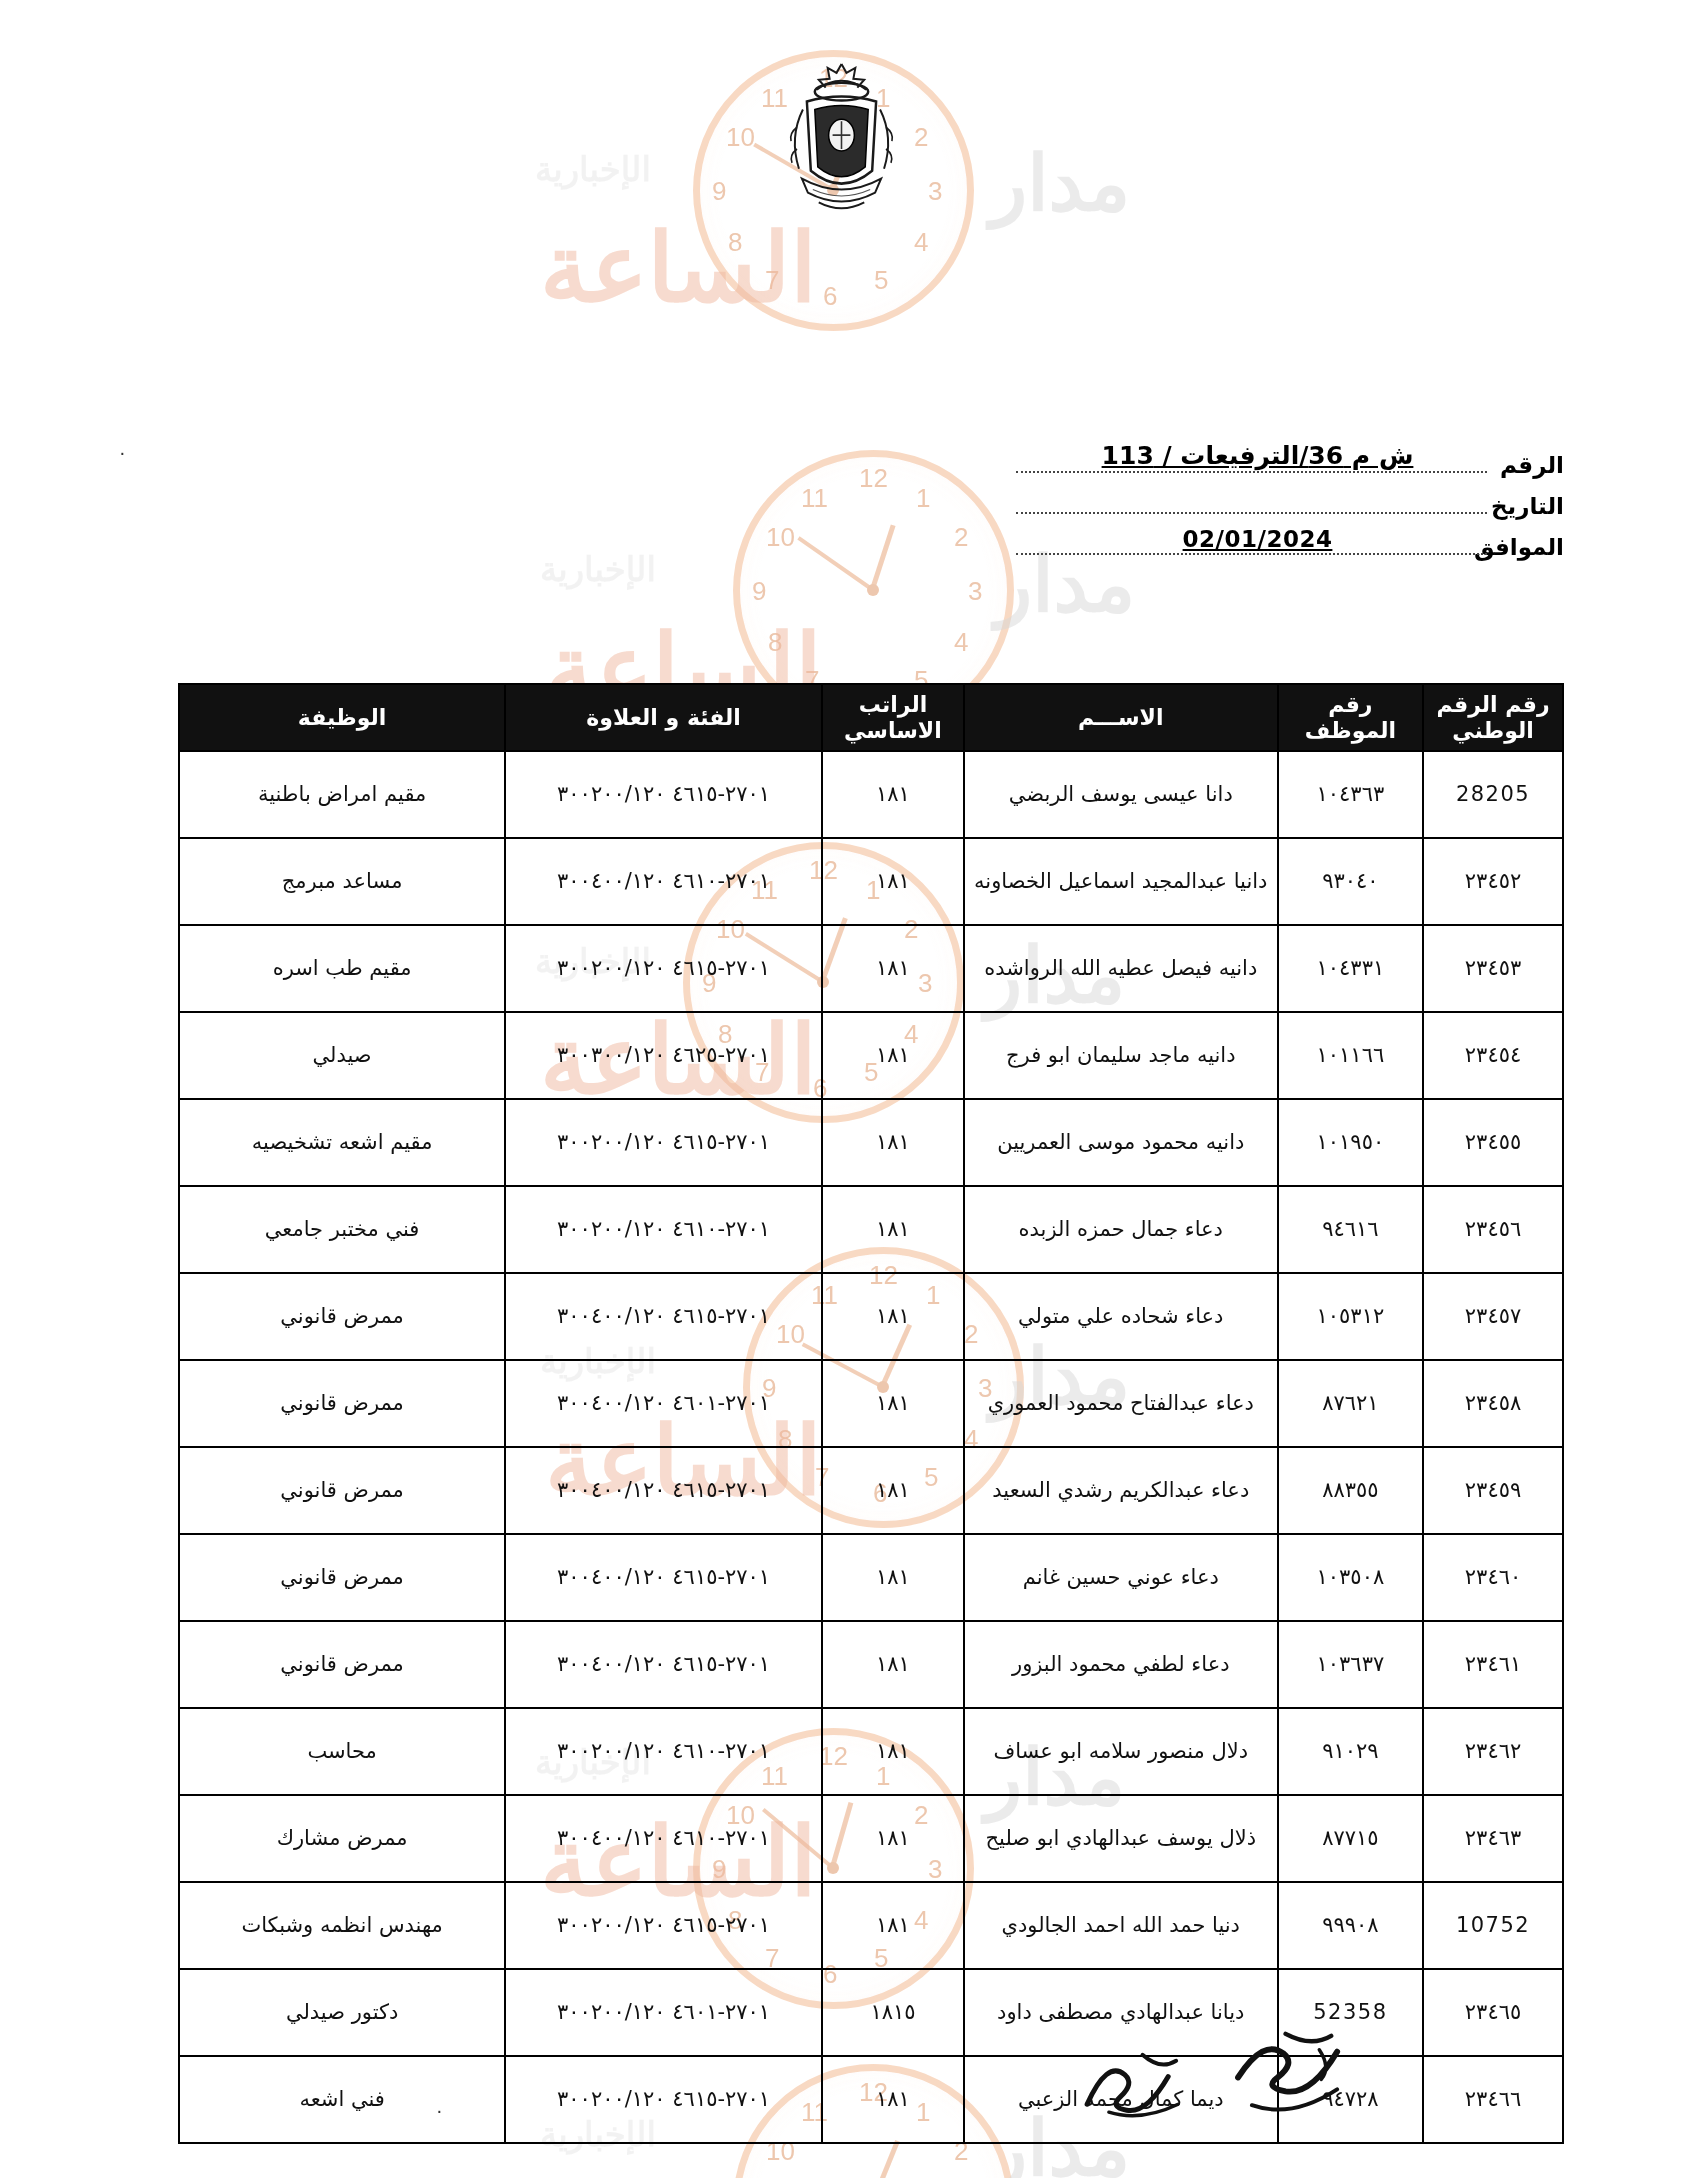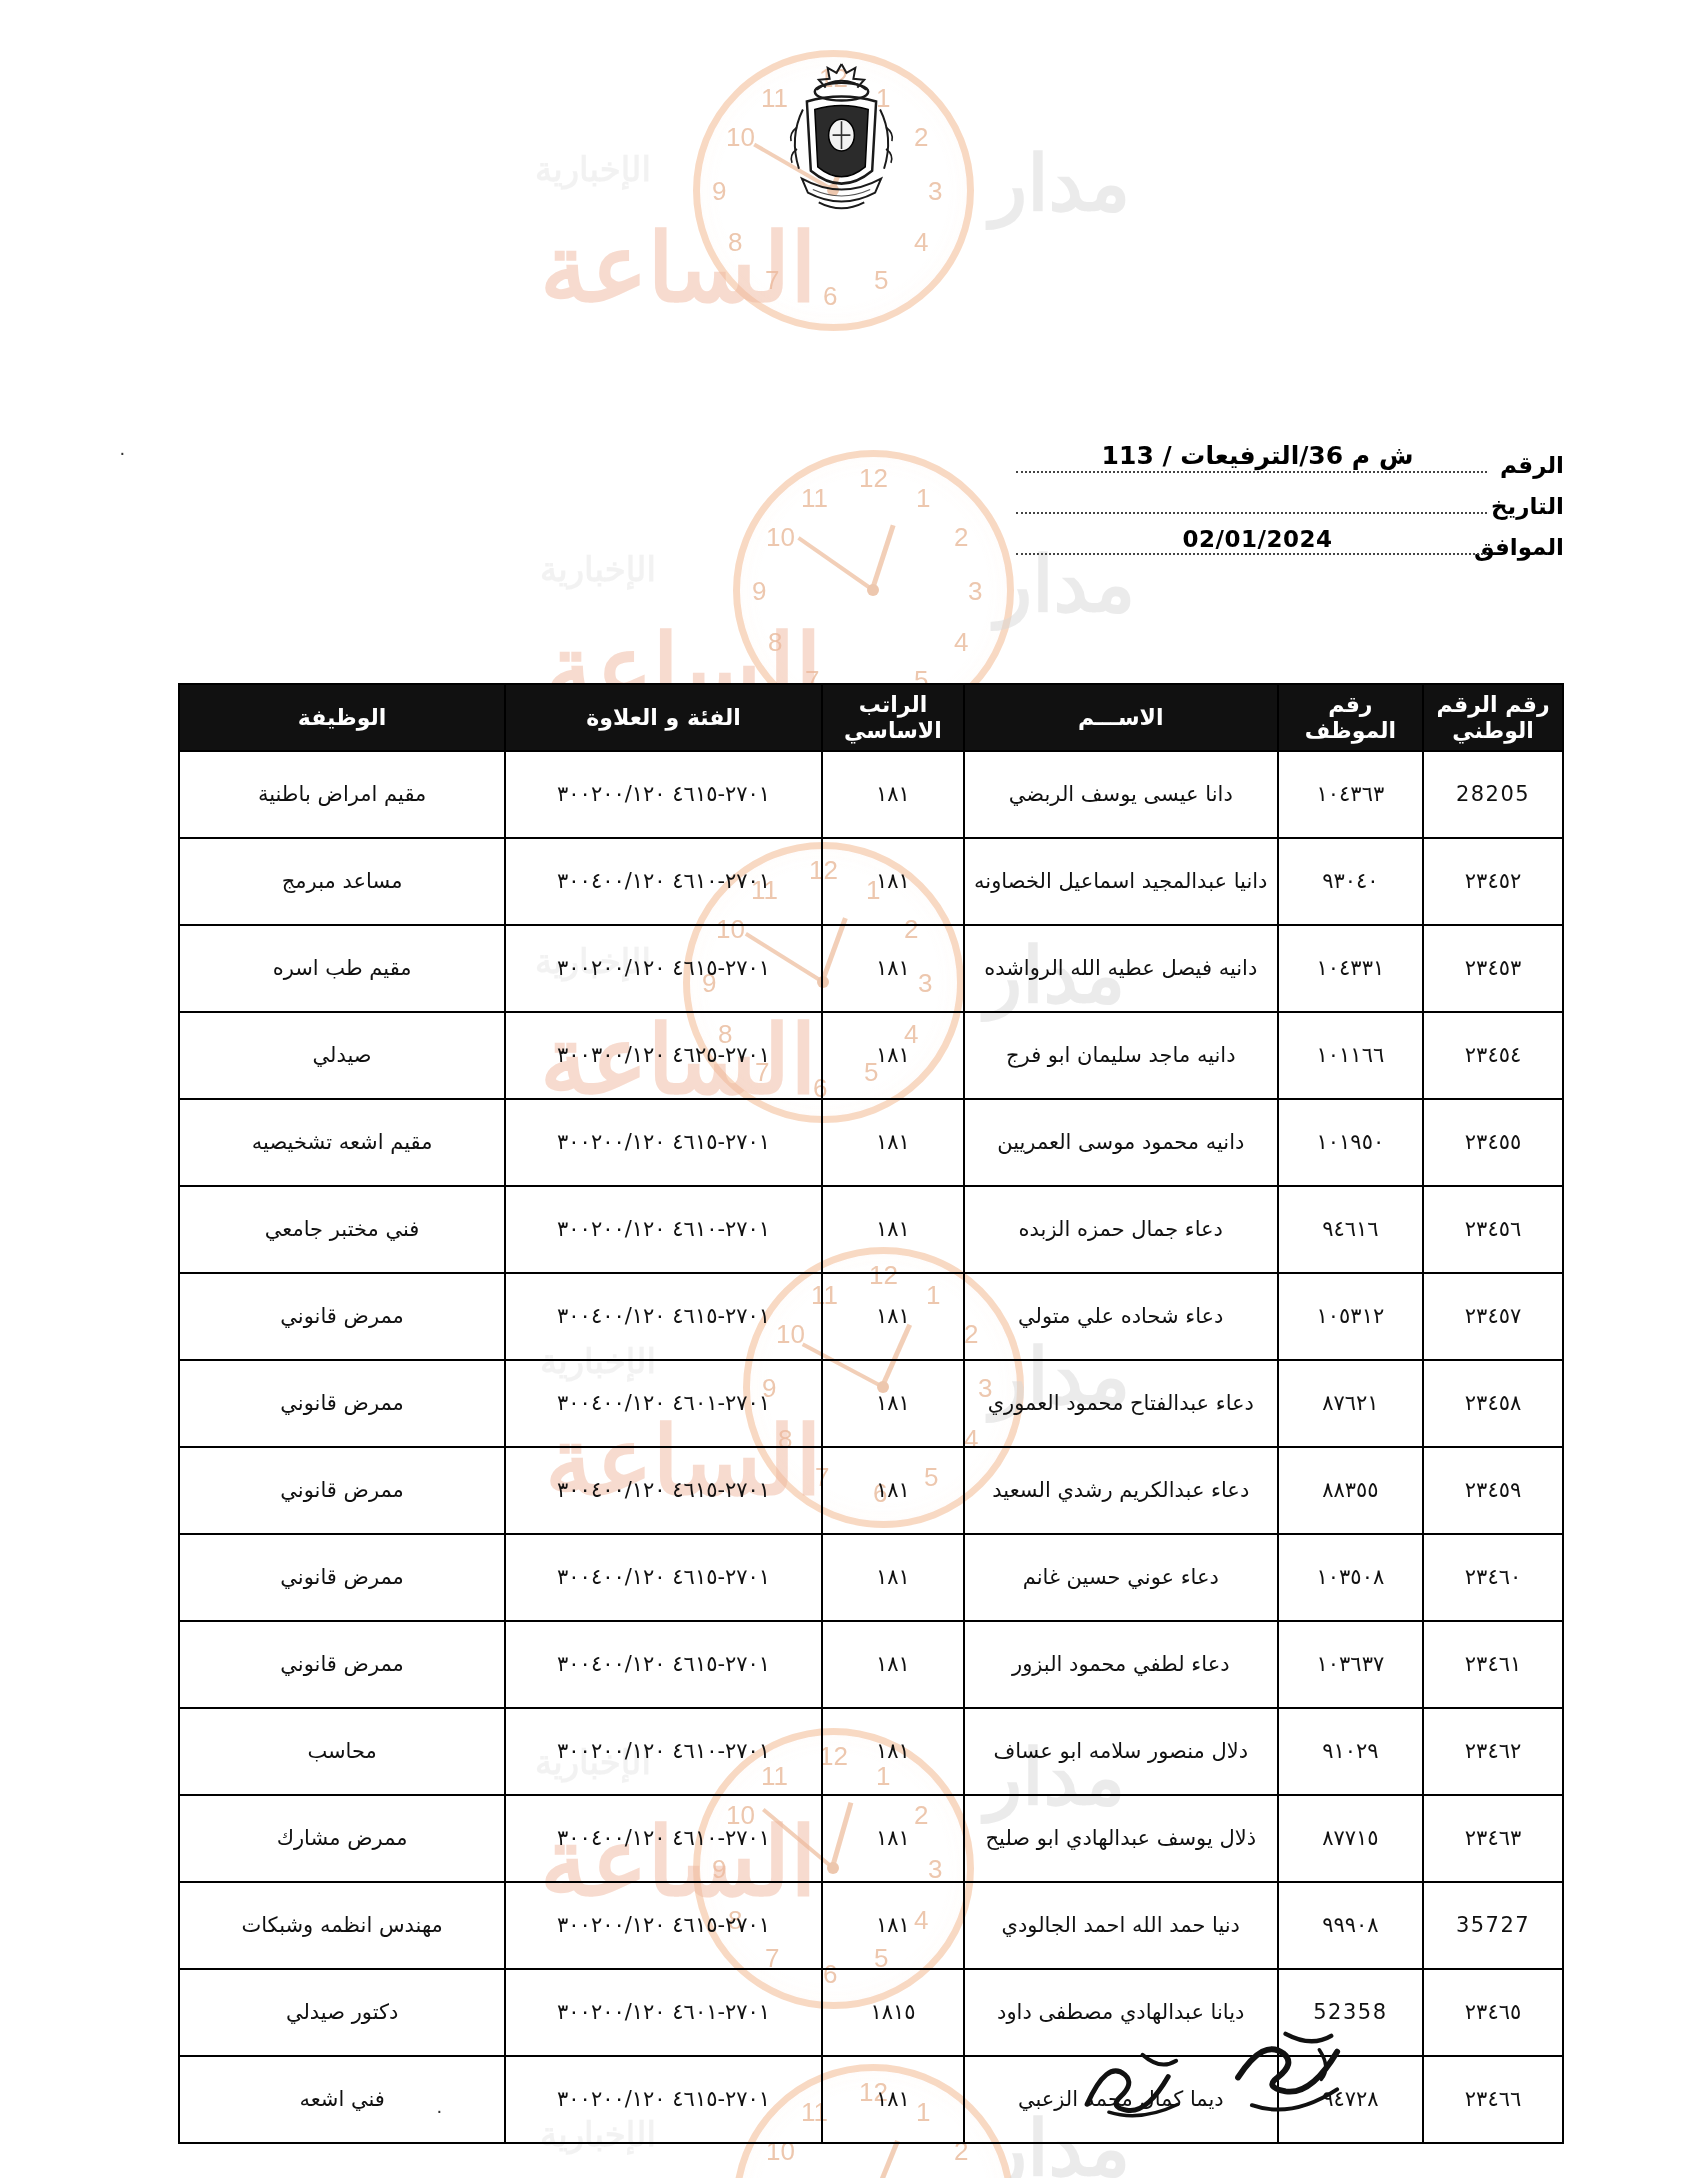--- a/index.html
+++ b/index.html
@@ -128,20 +128,21 @@
     margin: 0 6px;
   }
   .meta-val {
     position: absolute;
     bottom: 1px;
     left: 12px; right: 0;
     text-align: center;
     font-size: 23px;
     font-weight: bold;
     letter-spacing: 0.5px;
+    text-decoration: underline;
   }
   .meta-val.big { font-size: 25px; }
 
   
   table.main {
     position: absolute;
     top: 683px;
     right: 119px;
     width: 1386px;
     border-collapse: collapse;
@@ -486,21 +487,21 @@
         </tr>
       <tr>
           <td class="c-civil">٢٣٤٦٣</td>
           <td class="c-emp">٨٧٧١٥</td>
           <td class="c-name">ذلال يوسف عبدالهادي ابو صليح</td>
           <td class="c-basic">١٨١</td>
           <td class="c-grade">٢٧٠١-٤٦١٠ ٣٠٠٤٠٠/١٢٠</td>
           <td class="c-job">ممرض مشارك</td>
         </tr>
       <tr>
-          <td class="c-civil">35727</td>
+          <td class="c-civil">10752</td>
           <td class="c-emp">٩٩٩٠٨</td>
           <td class="c-name">دنيا حمد الله احمد الجالودي</td>
           <td class="c-basic">١٨١</td>
           <td class="c-grade">٢٧٠١-٤٦١٥ ٣٠٠٢٠٠/١٢٠</td>
           <td class="c-job">مهندس انظمه وشبكات</td>
         </tr>
       <tr>
           <td class="c-civil">٢٣٤٦٥</td>
           <td class="c-emp">52358</td>
           <td class="c-name">ديانا عبدالهادي مصطفى داود</td>

